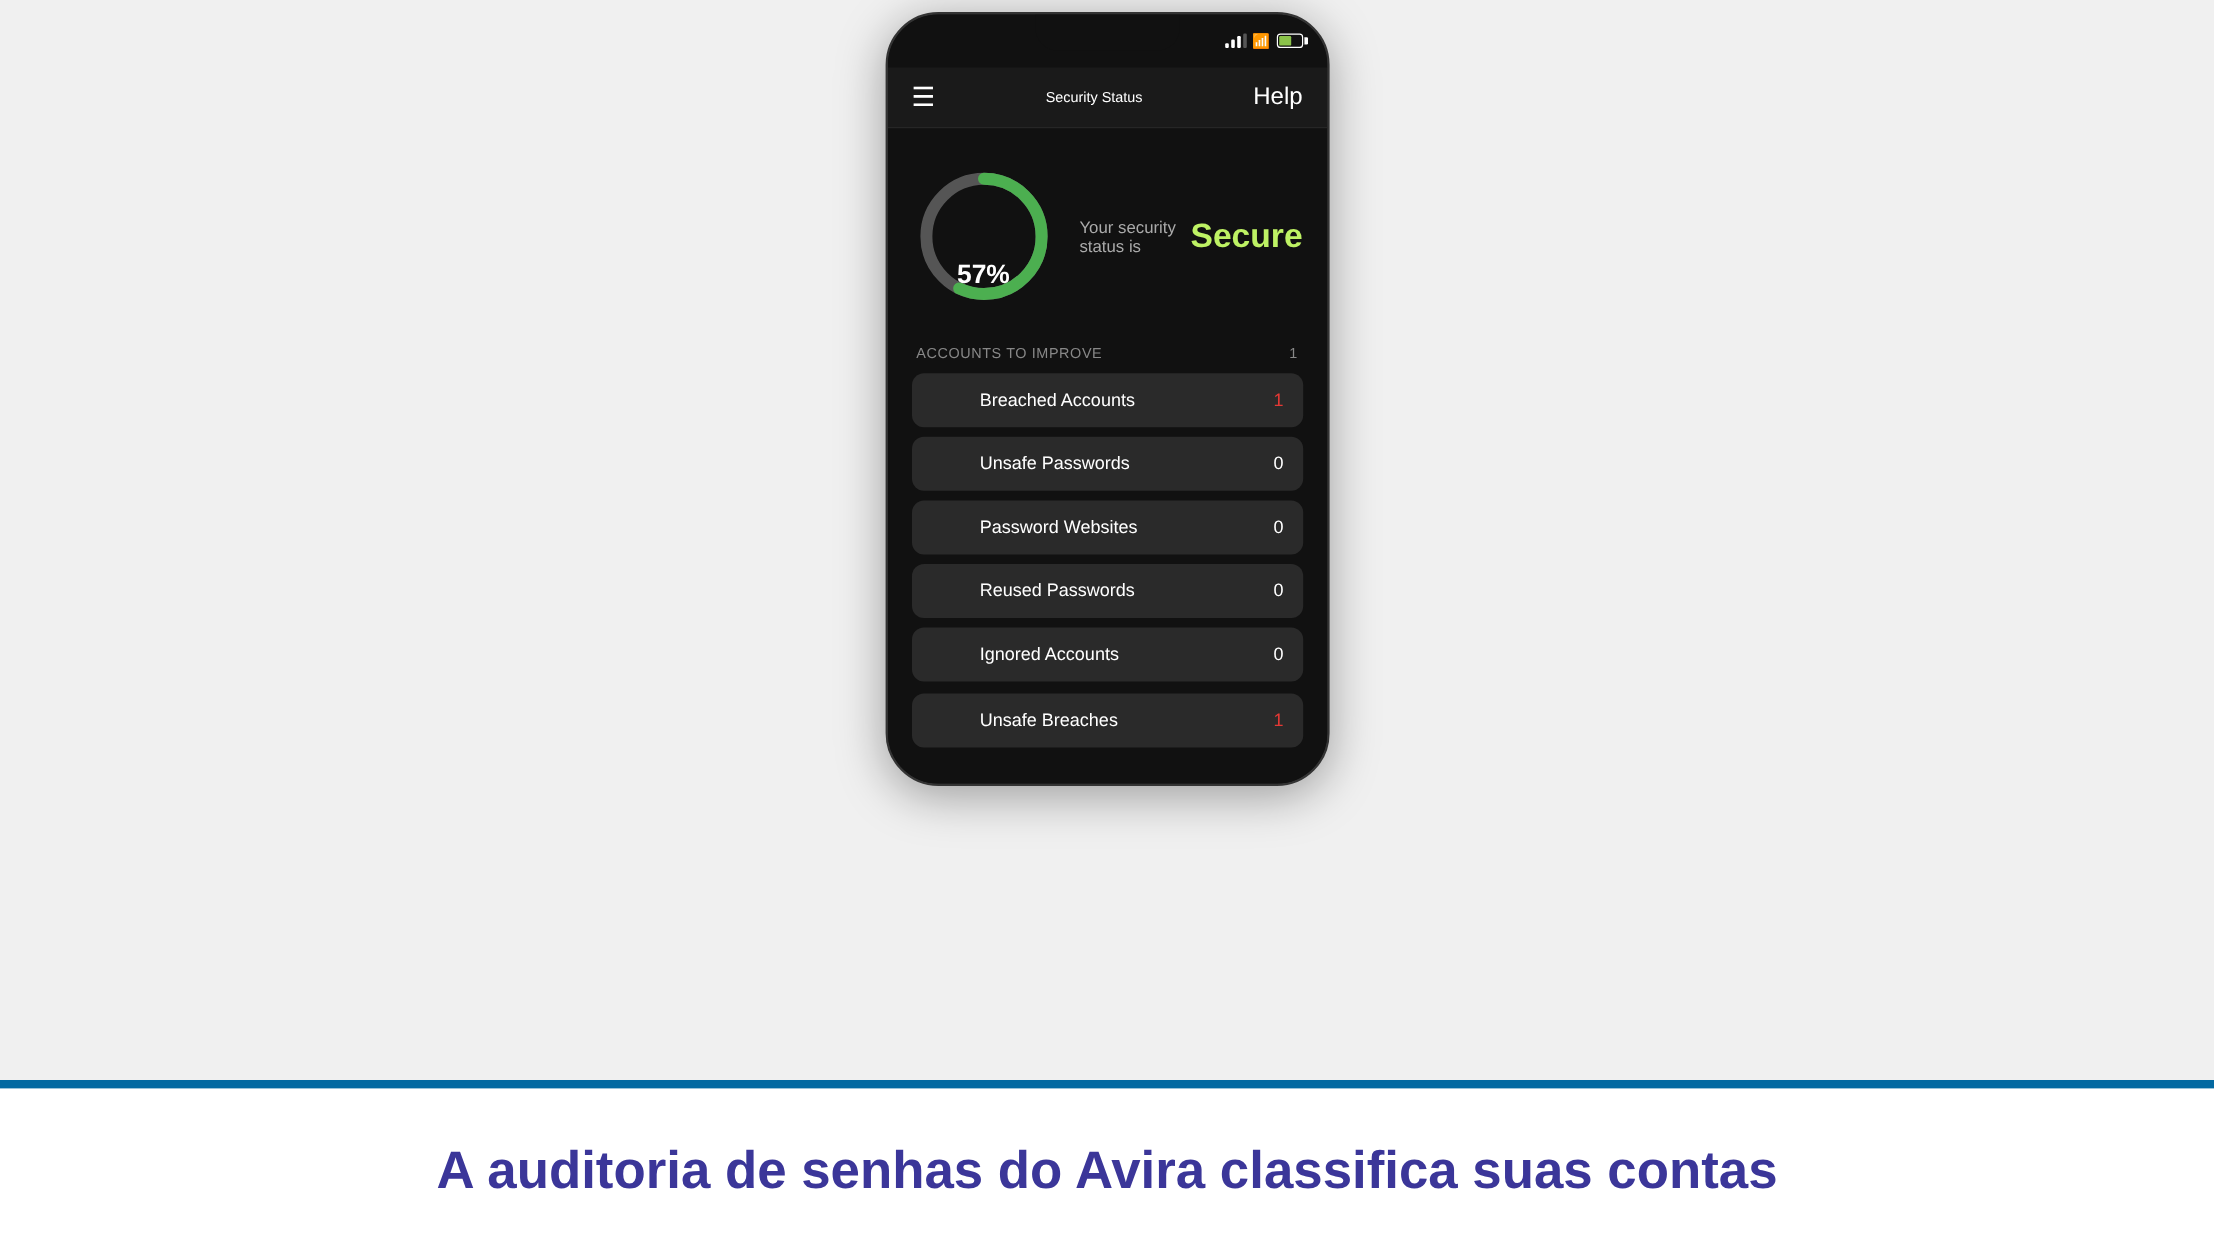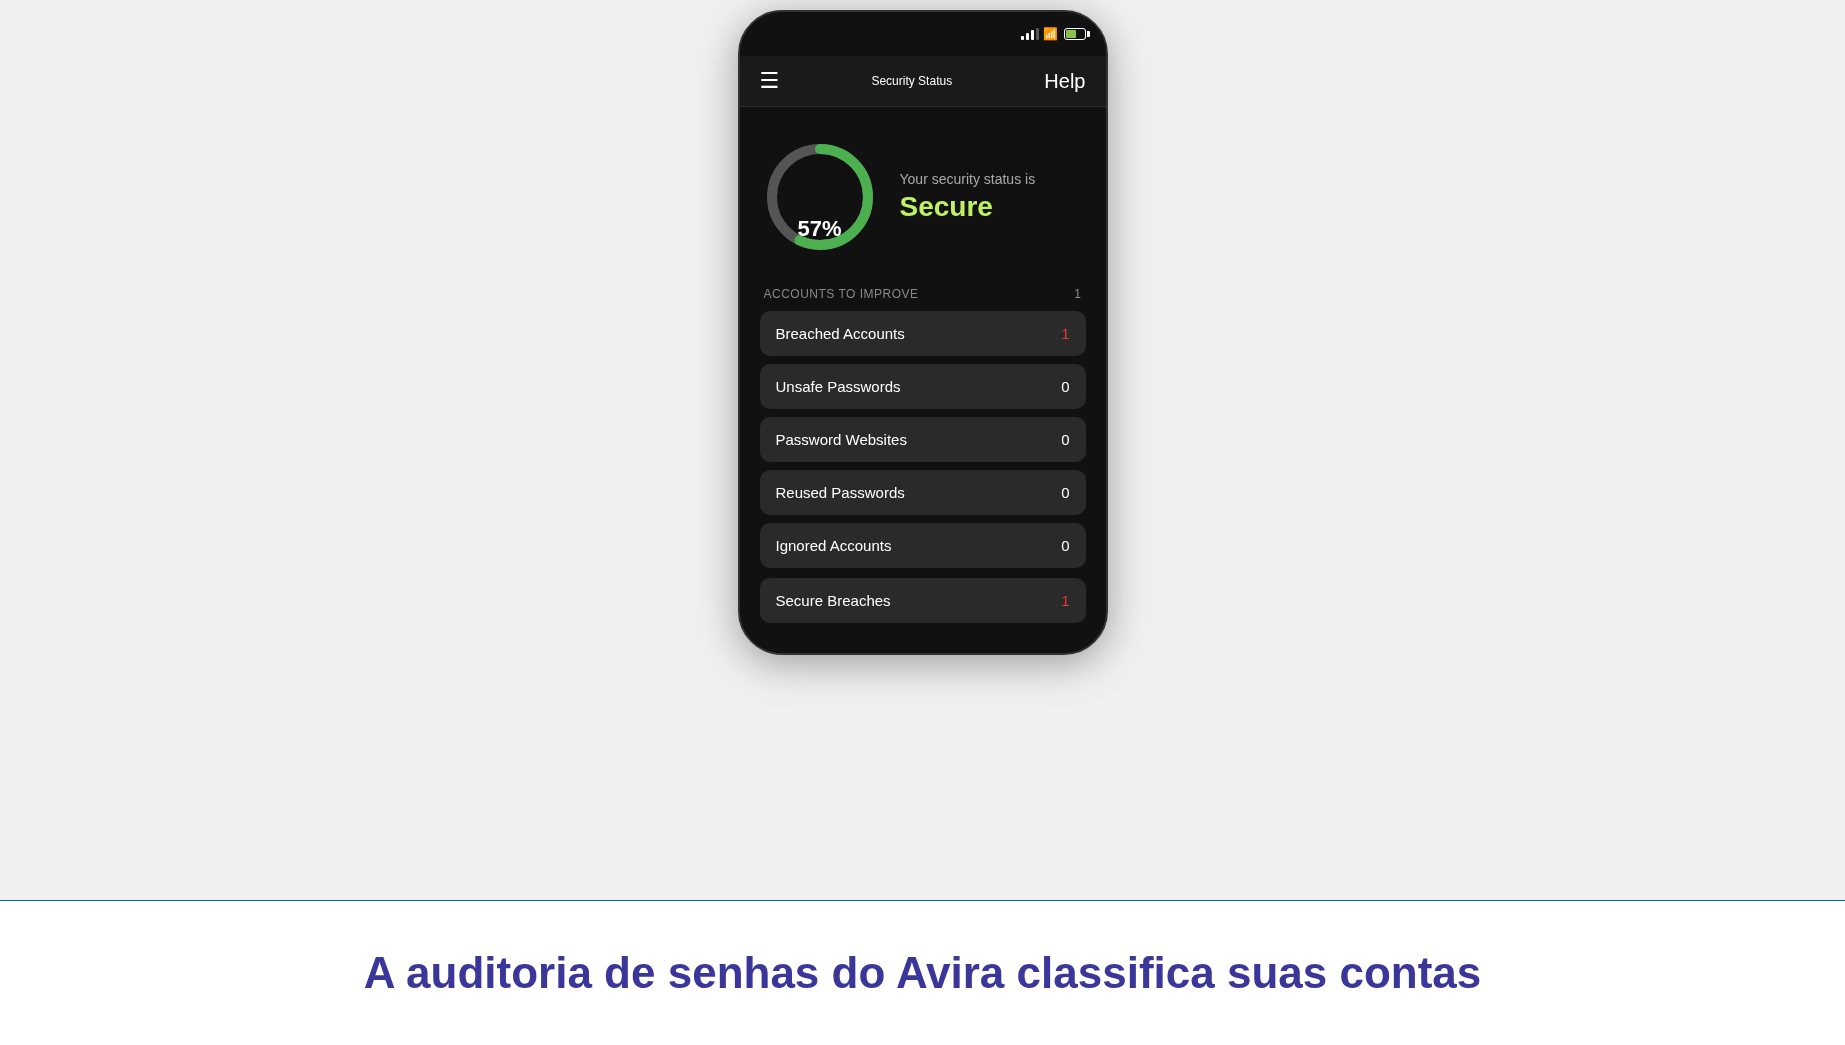--- a/index.html
+++ b/index.html
@@ -183,21 +183,21 @@
       left: 50%;
       transform: translate(-50%, -50%);
       color: #fff;
       font-size: 22px;
       font-weight: 700;
       margin-top: 32px;
     }
 
     .security-text {
       display: flex;
-      flex-direction: column;
+      flex-direction: row;
       gap: 4px;
     }
 
     .security-status-label {
       color: #aaa;
       font-size: 14px;
     }
 
     .security-status-value {
       color: #bef264;
@@ -231,20 +231,21 @@
       display: flex;
       align-items: center;
       justify-content: space-between;
       padding: 14px 16px;
       cursor: pointer;
     }
 
     .list-item-label {
       color: #fff;
       font-size: 15px;
+      margin-left: 41px;
     }
 
     .list-item-count {
       color: #fff;
       font-size: 15px;
       font-weight: 500;
     }
 
     .list-item-count.warning {
       color: #e53935;
@@ -255,21 +256,21 @@
       height: 10px;
     }
 
     
     .bottom-bar {
       position: absolute;
       bottom: 0;
       left: 0;
       width: 1845px;
       background: #fff;
-      border-top: 1px solid #0369a1;
+      border-top: 7px solid #0369a1;
       padding: 30px 80px;
       display: flex;
       align-items: center;
       justify-content: center;
       min-height: 145px;
     }
 
     .bottom-text {
       color: #3b3699;
       font-size: 44px;
@@ -351,21 +352,21 @@
         <div class="list-item">
           <span class="list-item-label">Ignored Accounts</span>
           <span class="list-item-count">0</span>
         </div>
       </div>
 
       <div class="list-gap"></div>
 
       <div class="list-items">
         <div class="list-item">
-          <span class="list-item-label">Secure Breaches</span>
+          <span class="list-item-label">Unsafe Breaches</span>
           <span class="list-item-count warning">1</span>
         </div>
       </div>
 
     </div>
 
   </div>
 
   <div class="bottom-bar">
     <p class="bottom-text">A auditoria de senhas do Avira classifica suas contas</p>

